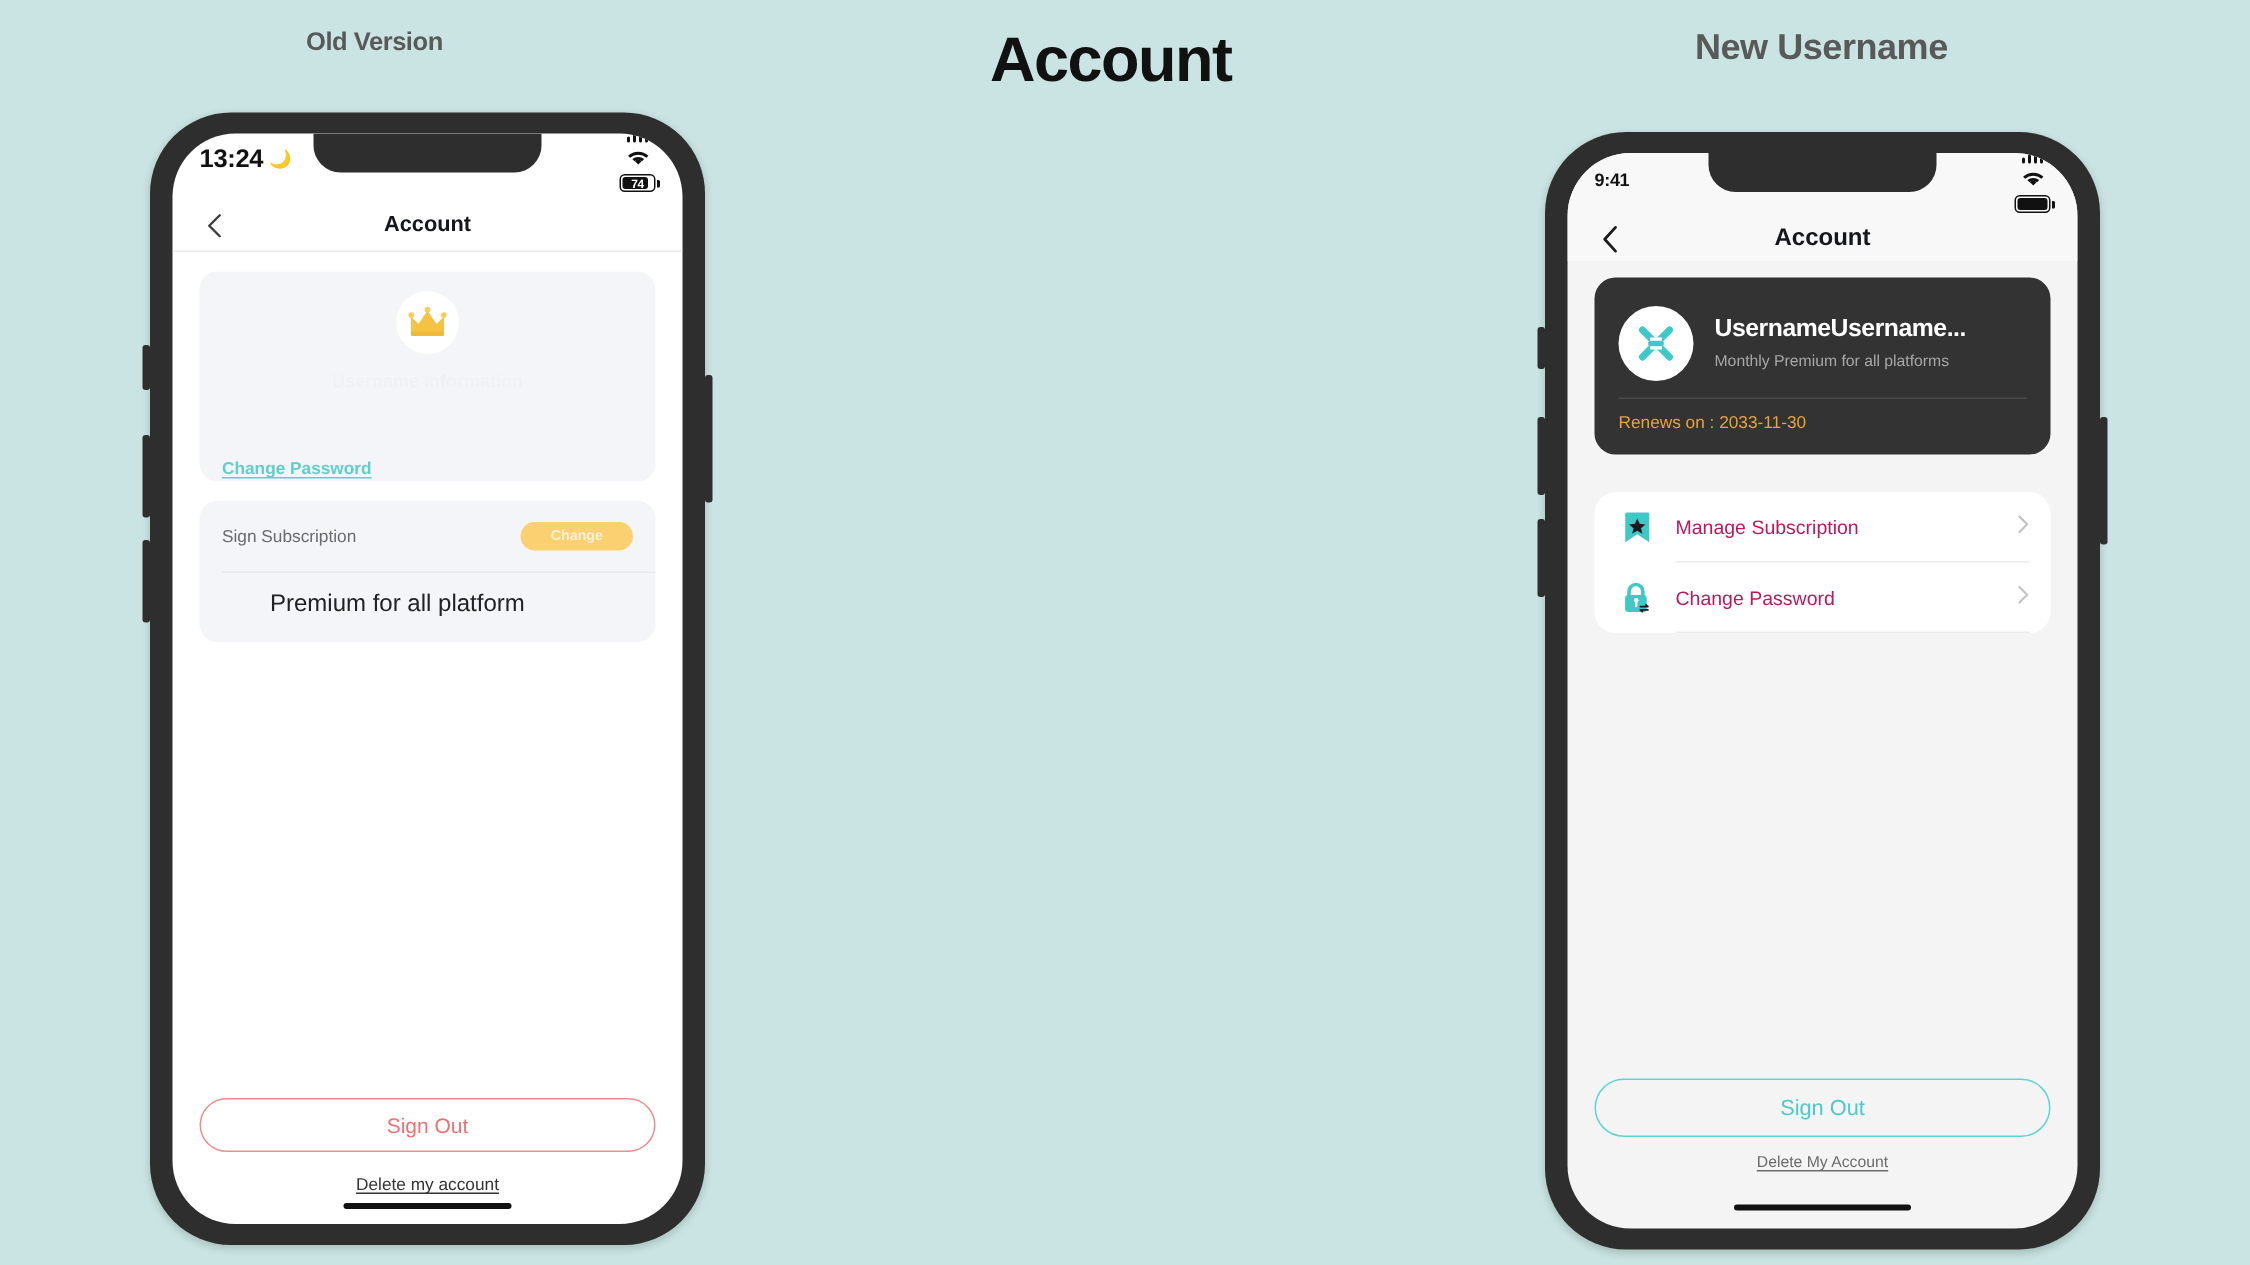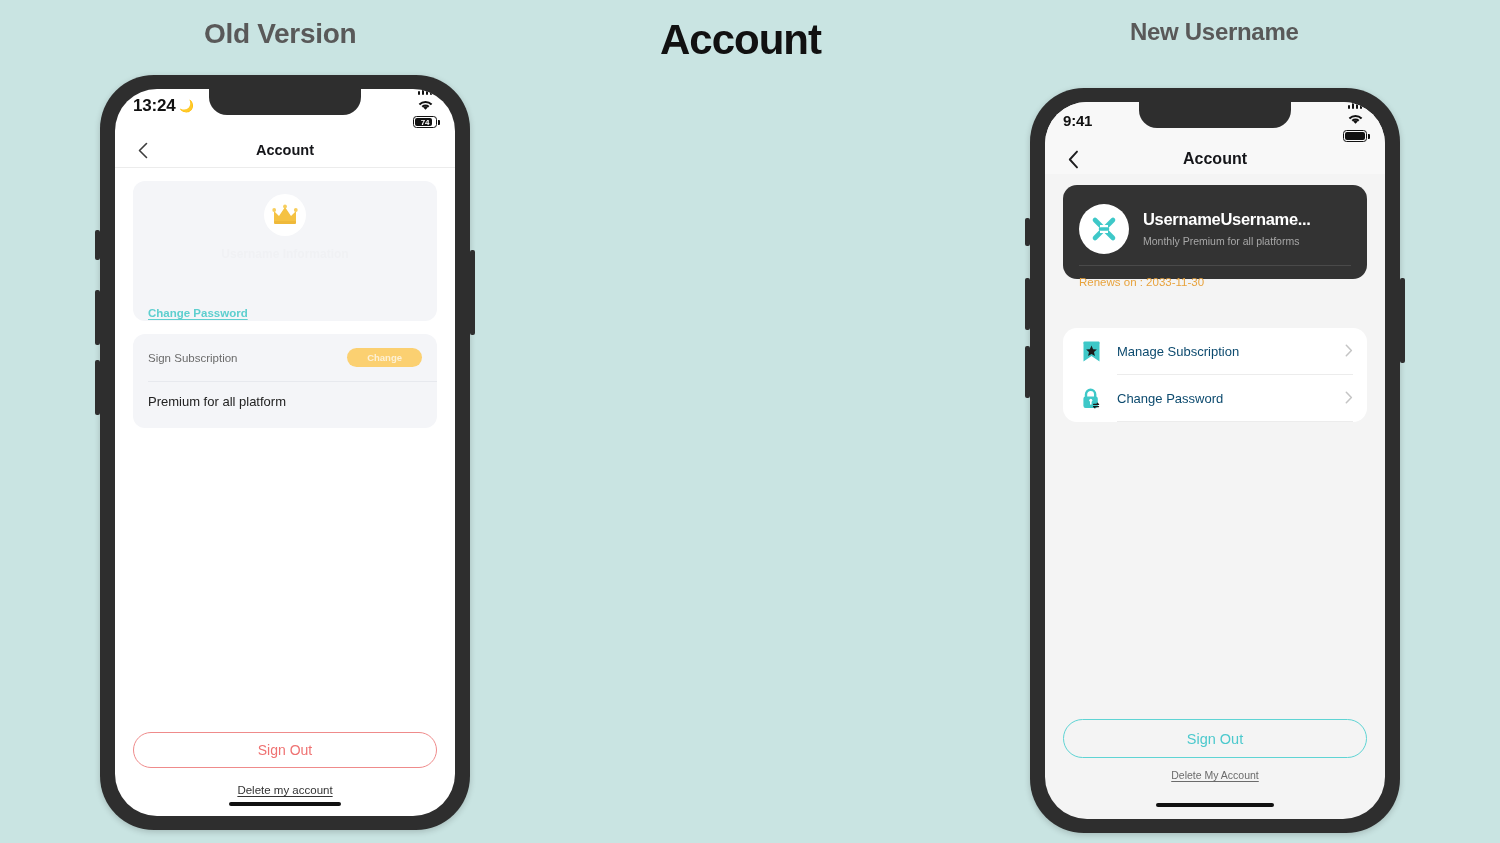--- a/index.html
+++ b/index.html
@@ -12,21 +12,21 @@
   .stage { position: relative; width: 1500px; height: 843px; }
 
   
   .heading {
     position: absolute;
     font-weight: bold;
     color: #595959;
     letter-spacing: -0.3px;
     white-space: nowrap;
   }
-  #head-old  { left: 204px; top: 18px;  font-size: 28px; }
+  #head-old  { left: 204px; top: 18px;  font-size: 17px; }
   #head-new  { left: 1130px; top: 18px; font-size: 24px; }
   #head-main {
     position: absolute; left: 660px; top: 16px;
     font-size: 42px; font-weight: bold; color: #111;
     letter-spacing: -1px; white-space: nowrap;
   }
 
   
   .phone { position: absolute; }
   .phone-body {
@@ -146,21 +146,21 @@
     background: #fbd071; color: #fdf1d6;
     font-size: 9.5px; font-weight: bold;
     border-radius: 11px; padding: 5px 20px;
     border: none; line-height: 1;
   }
   .sub-divider {
     position: absolute; height: 1px; background: #e7e9ee;
   }
   .sub-plan {
     position: absolute;
-    font-size: 13px; color: #222;
+    font-size: 16px; color: #222; margin-left: 32px;
   }
   .btn-signout-old {
     position: absolute;
     border: 1px solid #ef8b8b; border-radius: 21px;
     background: transparent; color: #ef7272;
     font-size: 14px; font-family: "Liberation Sans", sans-serif;
     display: flex; align-items: center; justify-content: center;
   }
   .link-delete-old {
     position: absolute; left: 0; right: 0; text-align: center;
@@ -206,21 +206,21 @@
     display: flex; align-items: center;
     height: 47px; padding: 0 14px 0 16px;
     cursor: pointer;
   }
   .menu-icon {
     width: 24px; height: 24px; flex: 0 0 24px;
     display: flex; align-items: center; justify-content: center;
   }
   .menu-label {
     flex: 1; margin-left: 14px;
-    font-size: 13px; color: #0c4a6e;
+    font-size: 13px; color: #be185d;
   }
   .chevron { color: #c2c2c2; }
   .menu-sep {
     position: absolute; left: 54px; right: 14px; bottom: 0;
     height: 1px; background: #ececec;
   }
   .btn-signout-new {
     position: absolute;
     border: 1.3px solid #5fd4d4; border-radius: 21px;
     background: transparent; color: #4cc9cd;
@@ -327,21 +327,21 @@
     <div class="btn-side btn-left" style="top:190px; height:52px;"></div>
     <div class="btn-side btn-left" style="top:258px; height:52px;"></div>
     <div class="btn-side btn-right" style="top:190px; height:85px;"></div>
 
     <div class="screen" id="new-screen" style="left:15px; top:14px; width:340px; height:717px; border-radius:42px;">
 
       <div class="new-top" style="height:72px;"></div>
       <div class="notch" style="width:152px; height:26px;"></div>
 
       <div class="statusbar" style="height:36px;">
-        <span class="status-time" style="font-size:15px;">9:41</span>
+        <span class="status-time" style="font-size:12px;">9:41</span>
         <div class="status-right">
           <span class="bars">
               <i></i>
               <i></i>
               <i></i>
               <i></i>
             </span>
           <span class="wifi">
             <svg width="15" height="11" viewBox="0 0 16 12">
               <path d="M8 10.6 L5.6 8.1 a3.4 3.4 0 0 1 4.8 0 Z" fill="#111"></path>
@@ -357,21 +357,21 @@
 
       <div class="navbar" style="top:40px; height:34px;">
         <div class="nav-back" style="left:14px; top:0; height:34px; width:28px;">
           <svg width="11" height="19" viewBox="0 0 11 19">
             <polyline points="9,1.6 1.8,9.5 9,17.4" fill="none" stroke="#1d1d1f" stroke-width="1.9" stroke-linecap="round" stroke-linejoin="round"></polyline>
           </svg>
         </div>
         <div class="nav-title" style="font-size:16px;">Account</div>
       </div>
 
-      <div class="card-account" style="left:18px; top:83px; width:304px; height:94px;text-align:center;">
+      <div class="card-account" style="left:18px; top:83px; width:304px; height:118px;text-align:center;">
         <div class="avatar" style="left:16px; top:19px; width:50px; height:50px;">
           <svg width="30" height="30" viewBox="0 0 30 30">
             <path d="M6 6 L24 24" stroke="#3ec8c8" stroke-width="4.6" stroke-linecap="round"></path>
             <path d="M24 6 L6 24" stroke="#3ec8c8" stroke-width="4.6" stroke-linecap="round"></path>
             <rect x="11" y="11" width="8" height="8" fill="#ffffff"></rect>
             <path d="M11.5 15 L18.5 15" stroke="#3ec8c8" stroke-width="3.6" stroke-linecap="round"></path>
           </svg>
         </div>
         <div class="acct-name" style="left:80px; top:25px;">UsernameUsername...</div>
         <div class="acct-sub" style="left:80px; top:50px;">Monthly Premium for all platforms</div>

